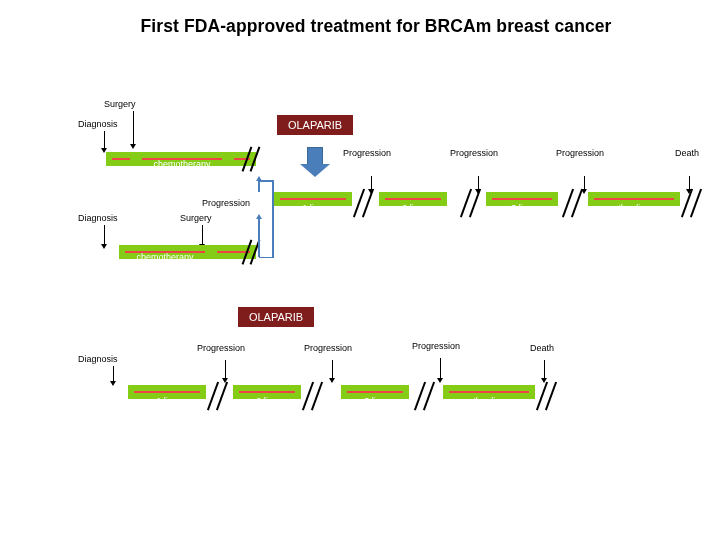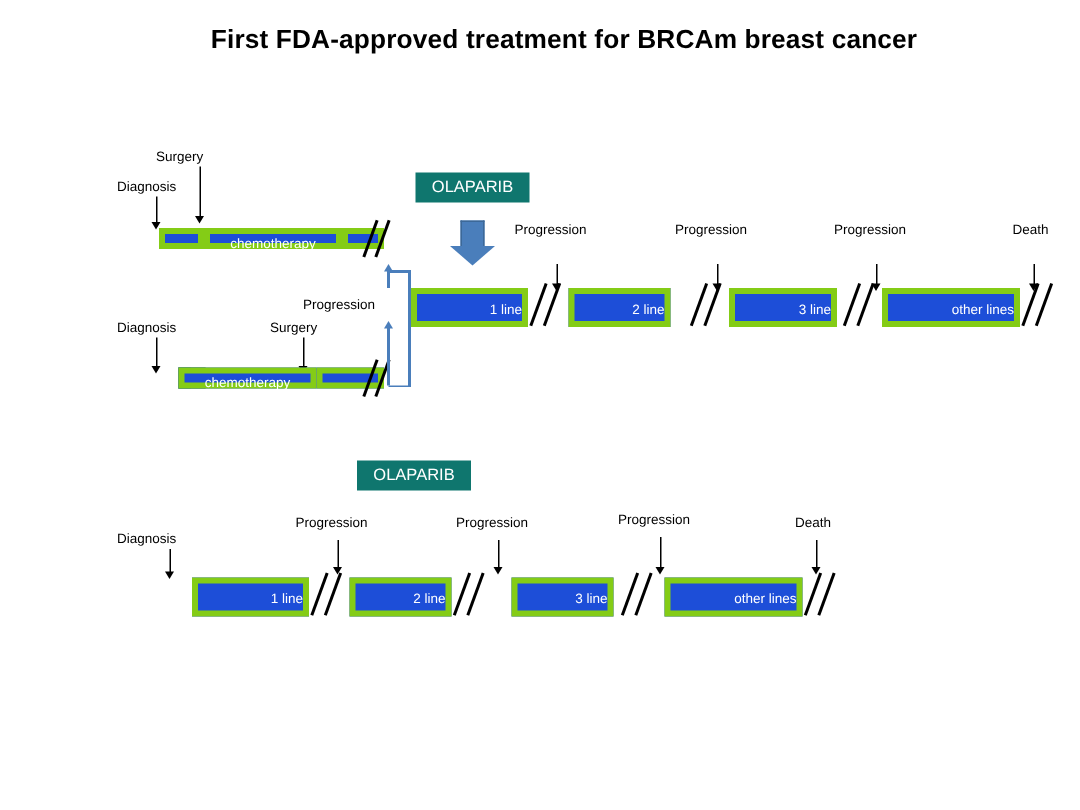--- a/index.html
+++ b/index.html
@@ -41,44 +41,43 @@
     color: #000000;
   }
   .lbl {
     position: absolute;
     font-size: 9px;
     color: #000000;
     white-space: nowrap;
   }
   .bar {
     position: absolute;
-    background: #1d4ed8;
-    border: 4px solid #84cc16;
+    background: #ef4444;
+    border: 6px solid #84cc16;
     box-sizing: border-box;
     color: #ffffff;
     font-size: 9px;
     text-align: center;
     white-space: nowrap;
   }
   .bar span {
     display: block;
     width: 100%;
   }
   .bar.tall {
-    height: 26px;
+    height: 14px;
     line-height: 20px;
-    text-align: right;
   }
   .bar.short {
     height: 14px;
     line-height: 12px;
   }
   .olap {
     position: absolute;
-    background: #0f766e;
+    background: #7f1d1d;
     color: #ffffff;
     font-size: 11px;
     text-align: center;
     white-space: nowrap;
     line-height: 20px;
     height: 20px;
   }
   .vline {
     position: absolute;
     width: 1px;

